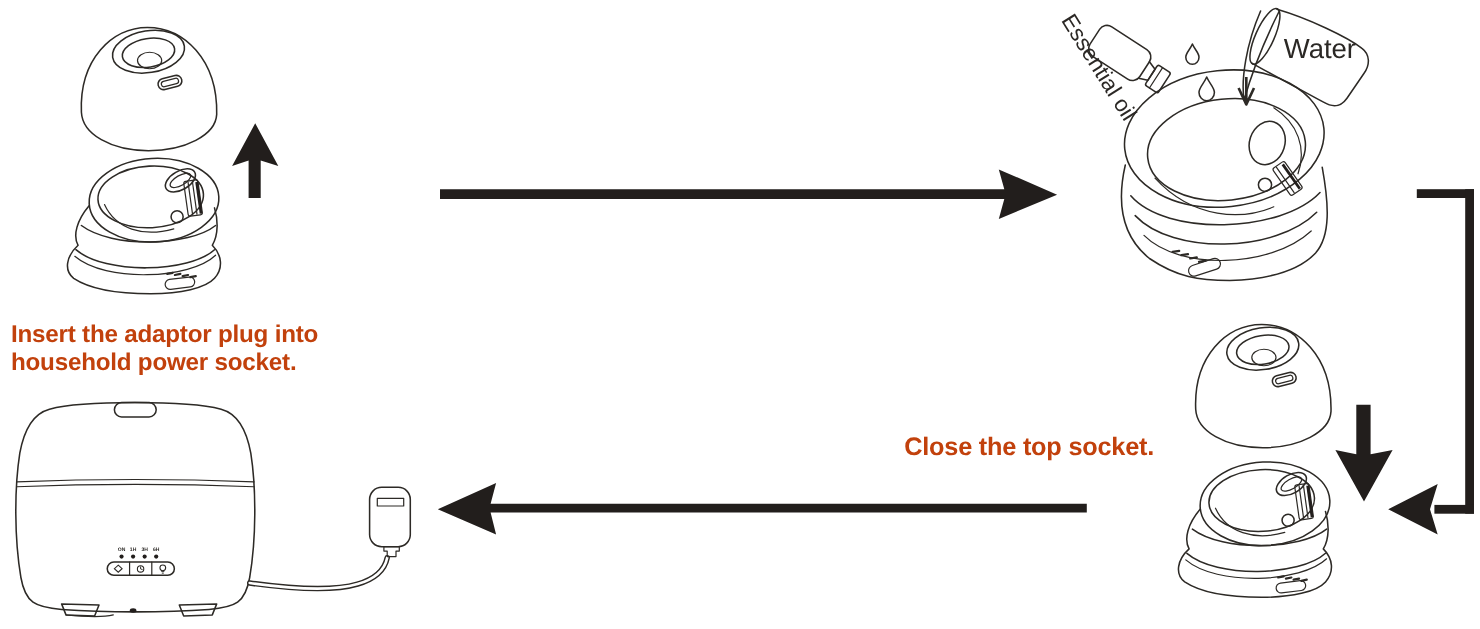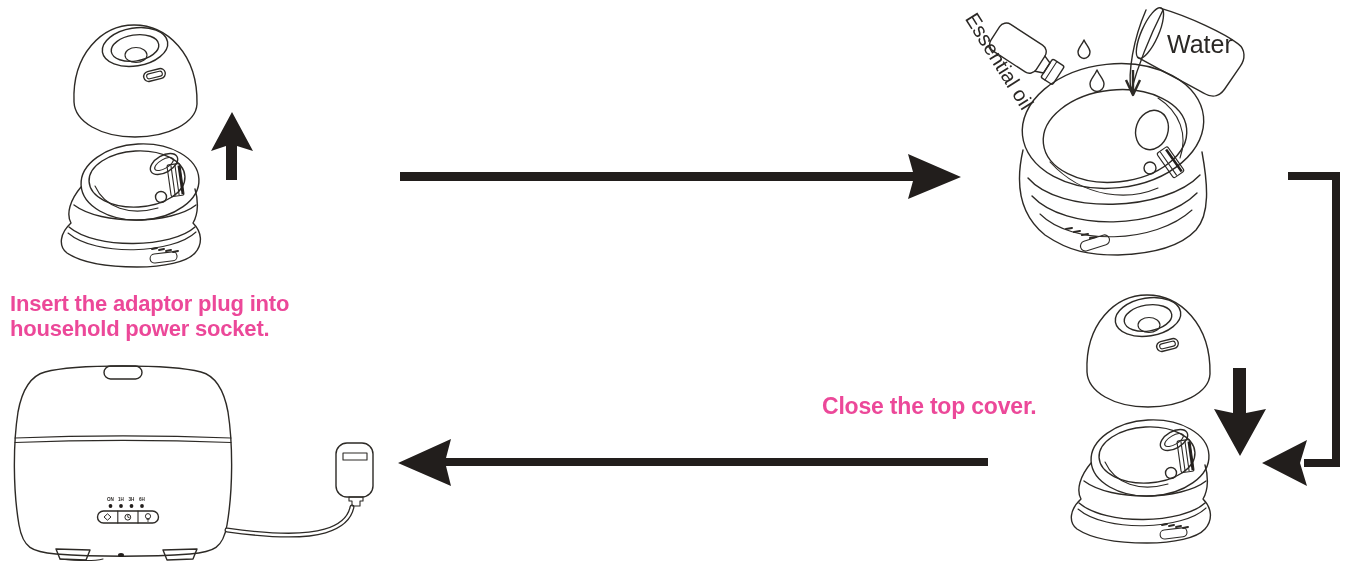--- a/index.html
+++ b/index.html
@@ -5,21 +5,21 @@
   html,body{margin:0;padding:0;background:#ffffff;}
   #stage{position:relative;width:1345px;height:572px;background:#ffffff;overflow:hidden;
          font-family:"Liberation Sans",sans-serif;}
   #art{position:absolute;left:0;top:0;}
   .ln{fill:none;stroke:#2d2a26;stroke-width:1.4;stroke-linecap:round;stroke-linejoin:round;}
   .ln2{fill:none;stroke:#2d2a26;stroke-width:1.1;stroke-linecap:round;stroke-linejoin:round;}
   .thick{stroke-width:2;}
   .solid{fill:#221e1c;stroke:none;}
   .cordcover{fill:none;stroke:#ffffff;stroke-width:2.4;stroke-linecap:round;}
   .cordline{fill:none;stroke:#2d2a26;stroke-width:5;stroke-linecap:round;}
-  .caption{position:absolute;color:#ec4899;font-weight:bold;letter-spacing:-0.2px;}
+  .caption{position:absolute;color:#c2410c;font-weight:bold;letter-spacing:-0.2px;}
   .caption.plug{left:10px;top:291px;width:334px;font-size:22px;line-height:25px;}
   .caption.close{left:822px;top:393px;font-size:23px;white-space:nowrap;}
   .svgtext{fill:#2b2825;stroke:none;font-family:"Liberation Sans",sans-serif;}
   .tinylabel{font-size:4.6px;font-weight:bold;text-anchor:middle;}
 </style>
 </head>
 <body>
 
 <div id="stage">
 
@@ -163,15 +163,15 @@
     <path class="cordcover" d="M227,530 C270,536 305,537 325,531 C342,526 350,517 352,507"></path>
   </g>
   <g>
     <rect x="336" y="443" width="37" height="54" rx="11" fill="#ffffff" stroke="#2d2a26" stroke-width="1.4"></rect>
     <rect class="ln2" x="343" y="453" width="24" height="7"></rect>
     <path class="ln2" d="M349,497 h14 v4 h-3 v5 h-8 v-5 h-3 Z"></path>
   </g>
 </svg>
 
 <div class="caption plug">Insert the adaptor plug into household power socket.</div>
-<div class="caption close">Close the top cover.</div>
+<div class="caption close">Close the top socket.</div>
 
 </div>
 
 </body></html>

